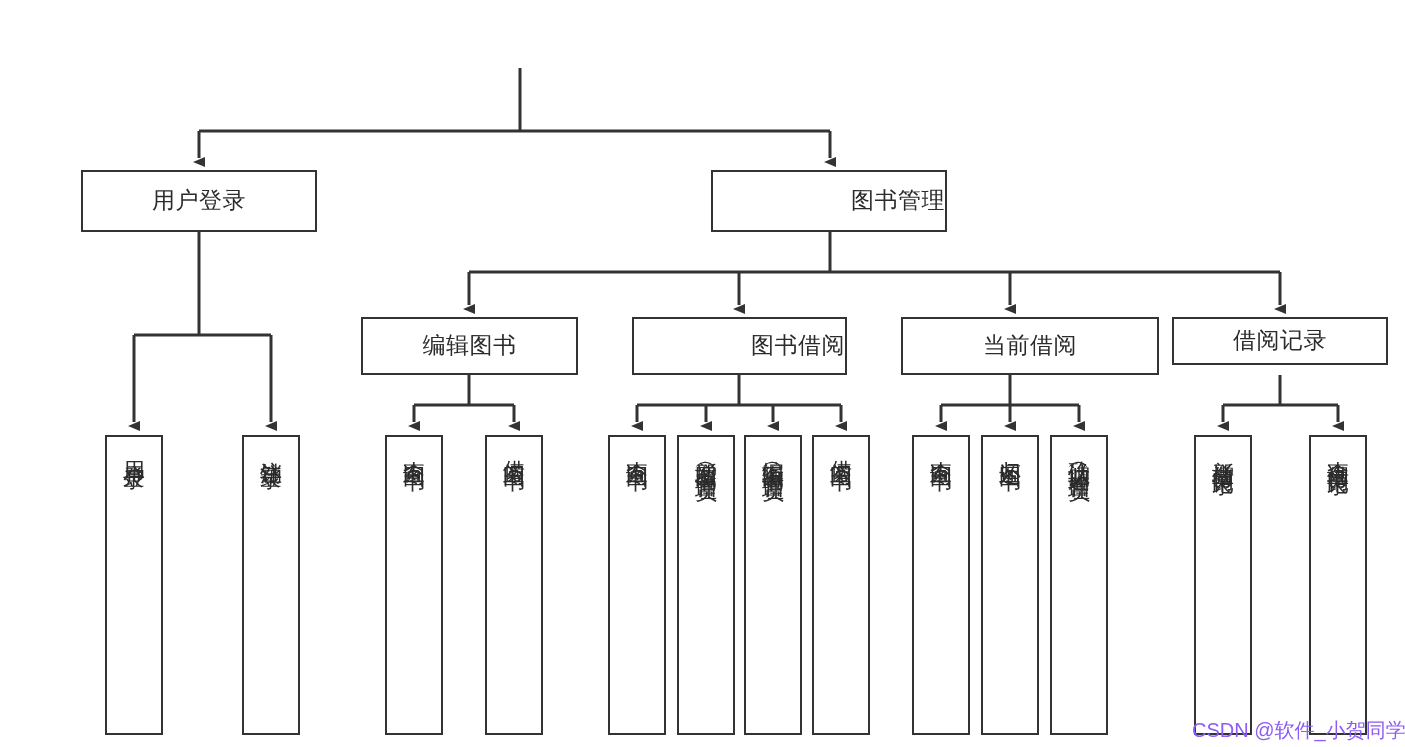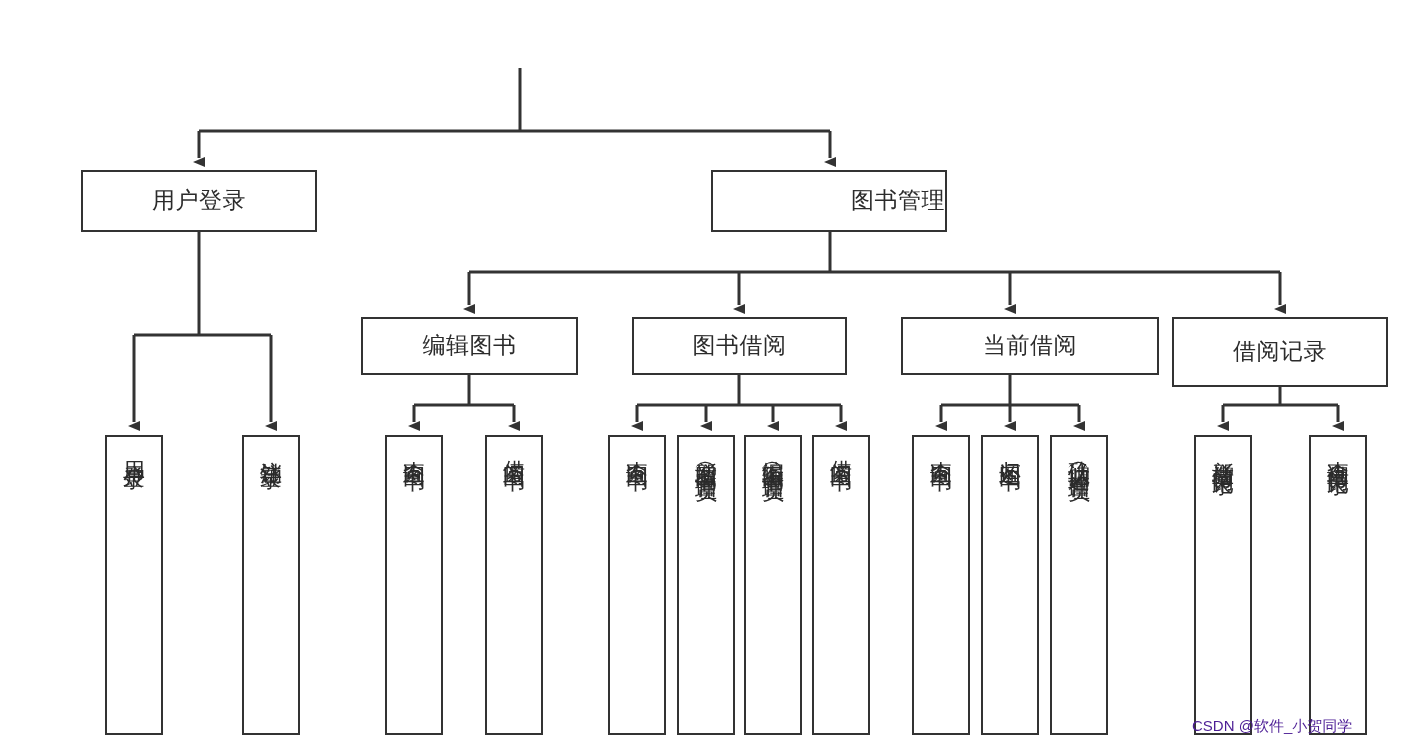--- a/index.html
+++ b/index.html
@@ -58,22 +58,22 @@
   .node.vert .label {
     writing-mode: vertical-rl;
     text-orientation: upright;
     font-size: 22px;
     letter-spacing: 3px;
     line-height: 1;
     white-space: nowrap;
   }
   .watermark {
     position: absolute;
-    color: #4c1d95;
-    font-size: 15px;
+    color: #8b5cf6;
+    font-size: 20px;
     white-space: nowrap;
     user-select: none;
   }
 </style>
 </head>
 <body>
 
 <div id="canvas">
 
   <svg class="edges" viewBox="0 0 1405 747" xmlns="http://www.w3.org/2000/svg">
@@ -130,27 +130,27 @@
   <div class="node horiz" style="left:81px; top:170px; width:236px; height:62px;">
     <span class="label">用户登录</span>
   </div>
   <div class="node horiz" style="left:711px; top:170px; width:236px; height:62px;justify-content:flex-end;">
     <span class="label">图书管理</span>
   </div>
 
   <div class="node horiz" style="left:361px; top:317px; width:217px; height:58px;">
     <span class="label">编辑图书</span>
   </div>
-  <div class="node horiz" style="left:632px; top:317px; width:215px; height:58px;">
+  <div class="node horiz" style="left:632px; top:317px; width:215px; height:58px;justify-content:flex-end;">
     <span class="label">图书借阅</span>
   </div>
   <div class="node horiz" style="left:901px; top:317px; width:258px; height:58px;">
     <span class="label">当前借阅</span>
   </div>
-  <div class="node horiz" style="left:1172px; top:317px; width:216px; height:70px;">
+  <div class="node horiz" style="left:1172px; top:317px; width:216px; height:48px;">
     <span class="label">借阅记录</span>
   </div>
 
   <div class="node vert" style="left:105px; top:435px; width:58px; height:300px;">
     <span class="label">用户登录</span>
   </div>
   <div class="node vert" style="left:242px; top:435px; width:58px; height:300px;">
     <span class="label">注销登录</span>
   </div>
 

